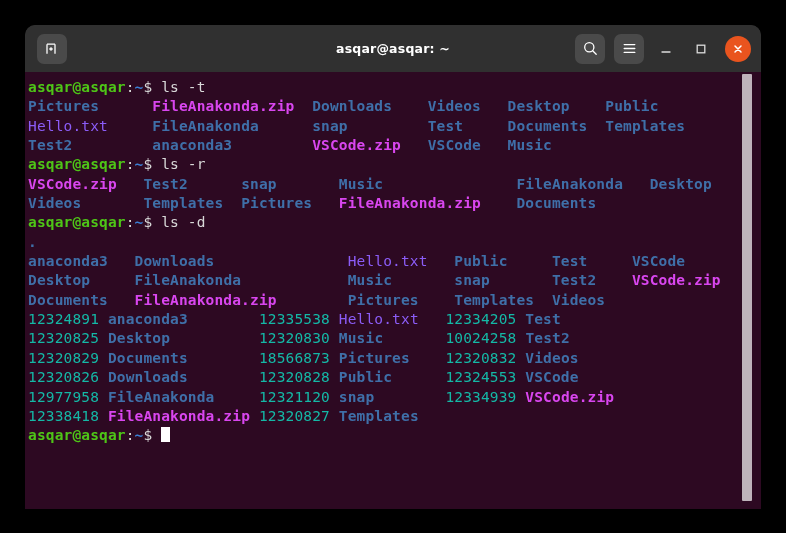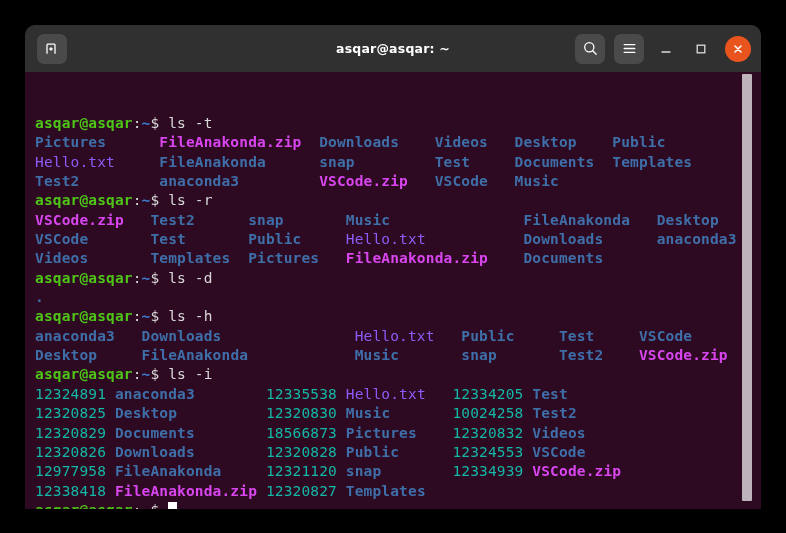--- a/index.html
+++ b/index.html
@@ -88,22 +88,21 @@
   #terminal {
     position: relative;
     height: 437px;
     background: #2d0922;
     overflow: hidden;
   }
   #screen {
     position: absolute;
     left: 0; top: 6px;
     right: 0;
-    padding-left: 10px;
-    margin-top: 36px;
+    padding-left: 3px;
   }
   .line {
     height: 19.35px;
     line-height: 19.35px;
     white-space: pre;
     font-size: 14.5px;
     font-family: "DejaVu Sans Mono", monospace;
     letter-spacing: 0.15px;
     color: #cfcfcf;
   }
@@ -199,28 +198,26 @@
   </div>
 
   <div id="terminal">
     <div id="screen">
         <div class="line"><span class="c-user">asqar@asqar</span><span class="c-punct">:</span><span class="c-path">~</span><span class="c-punct">$ </span><span class="c-cmd">ls -t</span></div>
         <div class="line"><span class="c-dir">Pictures</span><span>      </span><span class="c-arch">FileAnakonda.zip</span><span>  </span><span class="c-dir">Downloads</span><span>    </span><span class="c-dir">Videos</span><span>   </span><span class="c-dir">Desktop</span><span>    </span><span class="c-dir">Public</span></div>
         <div class="line"><span class="c-file">Hello.txt</span><span>     </span><span class="c-dir">FileAnakonda</span><span>      </span><span class="c-dir">snap</span><span>         </span><span class="c-dir">Test</span><span>     </span><span class="c-dir">Documents</span><span>  </span><span class="c-dir">Templates</span></div>
         <div class="line"><span class="c-dir">Test2</span><span>         </span><span class="c-dir">anaconda3</span><span>         </span><span class="c-arch">VSCode.zip</span><span>   </span><span class="c-dir">VSCode</span><span>   </span><span class="c-dir">Music</span></div>
         <div class="line"><span class="c-user">asqar@asqar</span><span class="c-punct">:</span><span class="c-path">~</span><span class="c-punct">$ </span><span class="c-cmd">ls -r</span></div>
         <div class="line"><span class="c-arch">VSCode.zip</span><span>   </span><span class="c-dir">Test2</span><span>      </span><span class="c-dir">snap</span><span>       </span><span class="c-dir">Music</span><span>               </span><span class="c-dir">FileAnakonda</span><span>   </span><span class="c-dir">Desktop</span></div>
-        <div class="line"><span class="c-dir">VSCode</span><span>       </span><span class="c-dir">Test</span><span>       </span><span class="c-dir">Public</span><span>     </span><span class="c-file">Hello.txt</span><span>           </span><span class="c-dir">Downloads</span><span>      </span><span class="c-dir">anaconda3</span></div>
         <div class="line"><span class="c-dir">Videos</span><span>       </span><span class="c-dir">Templates</span><span>  </span><span class="c-dir">Pictures</span><span>   </span><span class="c-arch">FileAnakonda.zip</span><span>    </span><span class="c-dir">Documents</span></div>
         <div class="line"><span class="c-user">asqar@asqar</span><span class="c-punct">:</span><span class="c-path">~</span><span class="c-punct">$ </span><span class="c-cmd">ls -d</span></div>
         <div class="line"><span class="c-dot">.</span></div>
-        <div class="line"><span class="c-user">asqar@asqar</span><span class="c-punct">:</span><span class="c-path">~</span><span class="c-punct">$ </span><span class="c-cmd">ls -h</span></div>
         <div class="line"><span class="c-dir">anaconda3</span><span>   </span><span class="c-dir">Downloads</span><span>               </span><span class="c-file">Hello.txt</span><span>   </span><span class="c-dir">Public</span><span>     </span><span class="c-dir">Test</span><span>     </span><span class="c-dir">VSCode</span></div>
         <div class="line"><span class="c-dir">Desktop</span><span>     </span><span class="c-dir">FileAnakonda</span><span>            </span><span class="c-dir">Music</span><span>       </span><span class="c-dir">snap</span><span>       </span><span class="c-dir">Test2</span><span>    </span><span class="c-arch">VSCode.zip</span></div>
-        <div class="line"><span class="c-user">asqar@asqar</span><span class="c-punct">:</span><span class="c-path">~</span><span class="c-punct">$ </span><span class="c-cmd">ls -i</span></div>
+        <div class="line"><span class="c-dir">Documents</span><span>   </span><span class="c-arch">FileAnakonda.zip</span><span>        </span><span class="c-dir">Pictures</span><span>    </span><span class="c-dir">Templates</span><span>  </span><span class="c-dir">Videos</span></div>
         <div class="line"><span class="c-inode">12324891</span><span> </span><span class="c-dir">anaconda3</span><span>        </span><span class="c-inode">12335538</span><span> </span><span class="c-file">Hello.txt</span><span>   </span><span class="c-inode">12334205</span><span> </span><span class="c-dir">Test</span></div>
         <div class="line"><span class="c-inode">12320825</span><span> </span><span class="c-dir">Desktop</span><span>          </span><span class="c-inode">12320830</span><span> </span><span class="c-dir">Music</span><span>       </span><span class="c-inode">10024258</span><span> </span><span class="c-dir">Test2</span></div>
         <div class="line"><span class="c-inode">12320829</span><span> </span><span class="c-dir">Documents</span><span>        </span><span class="c-inode">18566873</span><span> </span><span class="c-dir">Pictures</span><span>    </span><span class="c-inode">12320832</span><span> </span><span class="c-dir">Videos</span></div>
         <div class="line"><span class="c-inode">12320826</span><span> </span><span class="c-dir">Downloads</span><span>        </span><span class="c-inode">12320828</span><span> </span><span class="c-dir">Public</span><span>      </span><span class="c-inode">12324553</span><span> </span><span class="c-dir">VSCode</span></div>
         <div class="line"><span class="c-inode">12977958</span><span> </span><span class="c-dir">FileAnakonda</span><span>     </span><span class="c-inode">12321120</span><span> </span><span class="c-dir">snap</span><span>        </span><span class="c-inode">12334939</span><span> </span><span class="c-arch">VSCode.zip</span></div>
         <div class="line"><span class="c-inode">12338418</span><span> </span><span class="c-arch">FileAnakonda.zip</span><span> </span><span class="c-inode">12320827</span><span> </span><span class="c-dir">Templates</span></div>
         <div class="line"><span class="c-user">asqar@asqar</span><span class="c-punct">:</span><span class="c-path">~</span><span class="c-punct">$ </span><span id="cursor"></span></div>
       </div>
 
     <div id="scrollbar-track">

